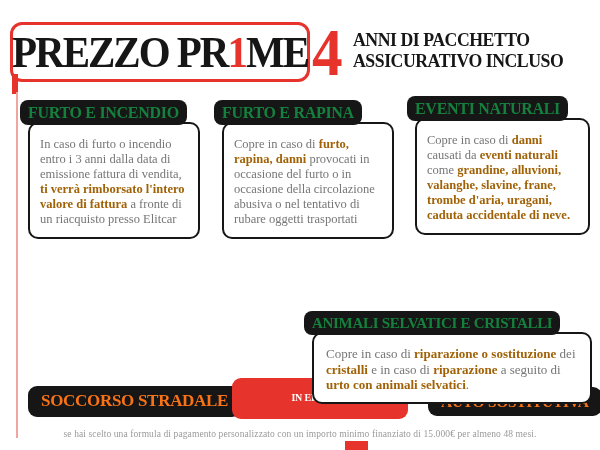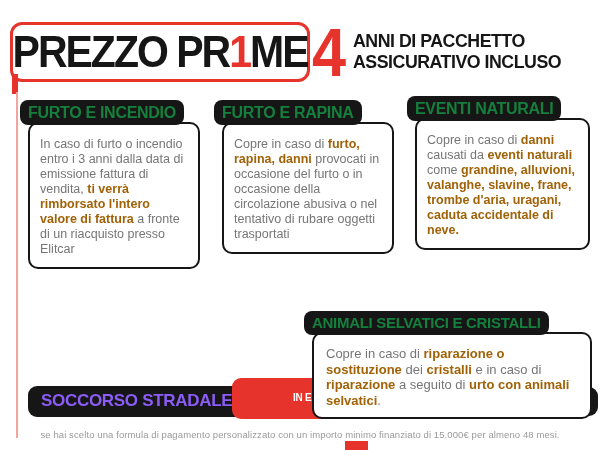--- a/index.html
+++ b/index.html
@@ -1,18 +1,18 @@
 <!DOCTYPE html>
 <html><head>
 <meta charset="utf-8">
 <style>
   html,body{margin:0;padding:0;background:#fff;}
   .poster{
     position:relative;width:600px;height:450px;background:#ffffff;overflow:hidden;
-    font-family:Liberation Sans, sans-serif;color:#161616;
+    font-family:Liberation Serif, serif;color:#161616;
   }
   
   .prime-box{
     position:absolute;left:10px;top:22px;width:294px;height:54px;
     border:3px solid #e6332b;border-radius:12px;
     display:flex;align-items:center;justify-content:center;background:#fff;
   }
   .prime-title{
     font-size:41px;font-weight:800;letter-spacing:-2px;line-height:1;white-space:nowrap;
     transform:scaleY(1.08);
@@ -44,21 +44,21 @@
   .box .bold{font-weight:bold;color:#a16207;}
   .card-c1{left:28px;top:100px;width:172px;}
   .card-c2{left:222px;top:100px;width:172px;}
   .card-c3{left:415px;top:96px;width:175px;}
   .card-c1 .box,.card-c2 .box,.card-c3 .box{padding:13px 8px 10px 10px;font-size:12.5px;}
   .card-w1{left:28px;top:268px;width:272px;}
   .card-w2{left:312px;top:268px;width:280px;}
   .card-w1 .box,.card-w2 .box{padding:12px 10px 9px 12px;font-size:13px;}
   
   .badge-black{
-    position:absolute;background:#161616;color:#8b5cf6;font-weight:800;letter-spacing:-0.3px;
+    position:absolute;background:#161616;color:#f97316;font-weight:800;letter-spacing:-0.3px;
     border-radius:9px;padding:6px 13px;white-space:nowrap;line-height:1.1;
   }
   .badge-soccorso{left:28px;top:386px;font-size:17px;}
   .badge-auto{left:428px;top:387px;font-size:15.5px;}
   .badge-red{
     position:absolute;left:232px;top:378px;width:176px;height:41px;background:#e6332b;color:#fff;
     border-radius:9px;display:flex;flex-direction:column;align-items:center;justify-content:center;
     line-height:1.08;
   }
   .badge-red .l1{font-size:18px;font-weight:800;letter-spacing:-0.3px;}

